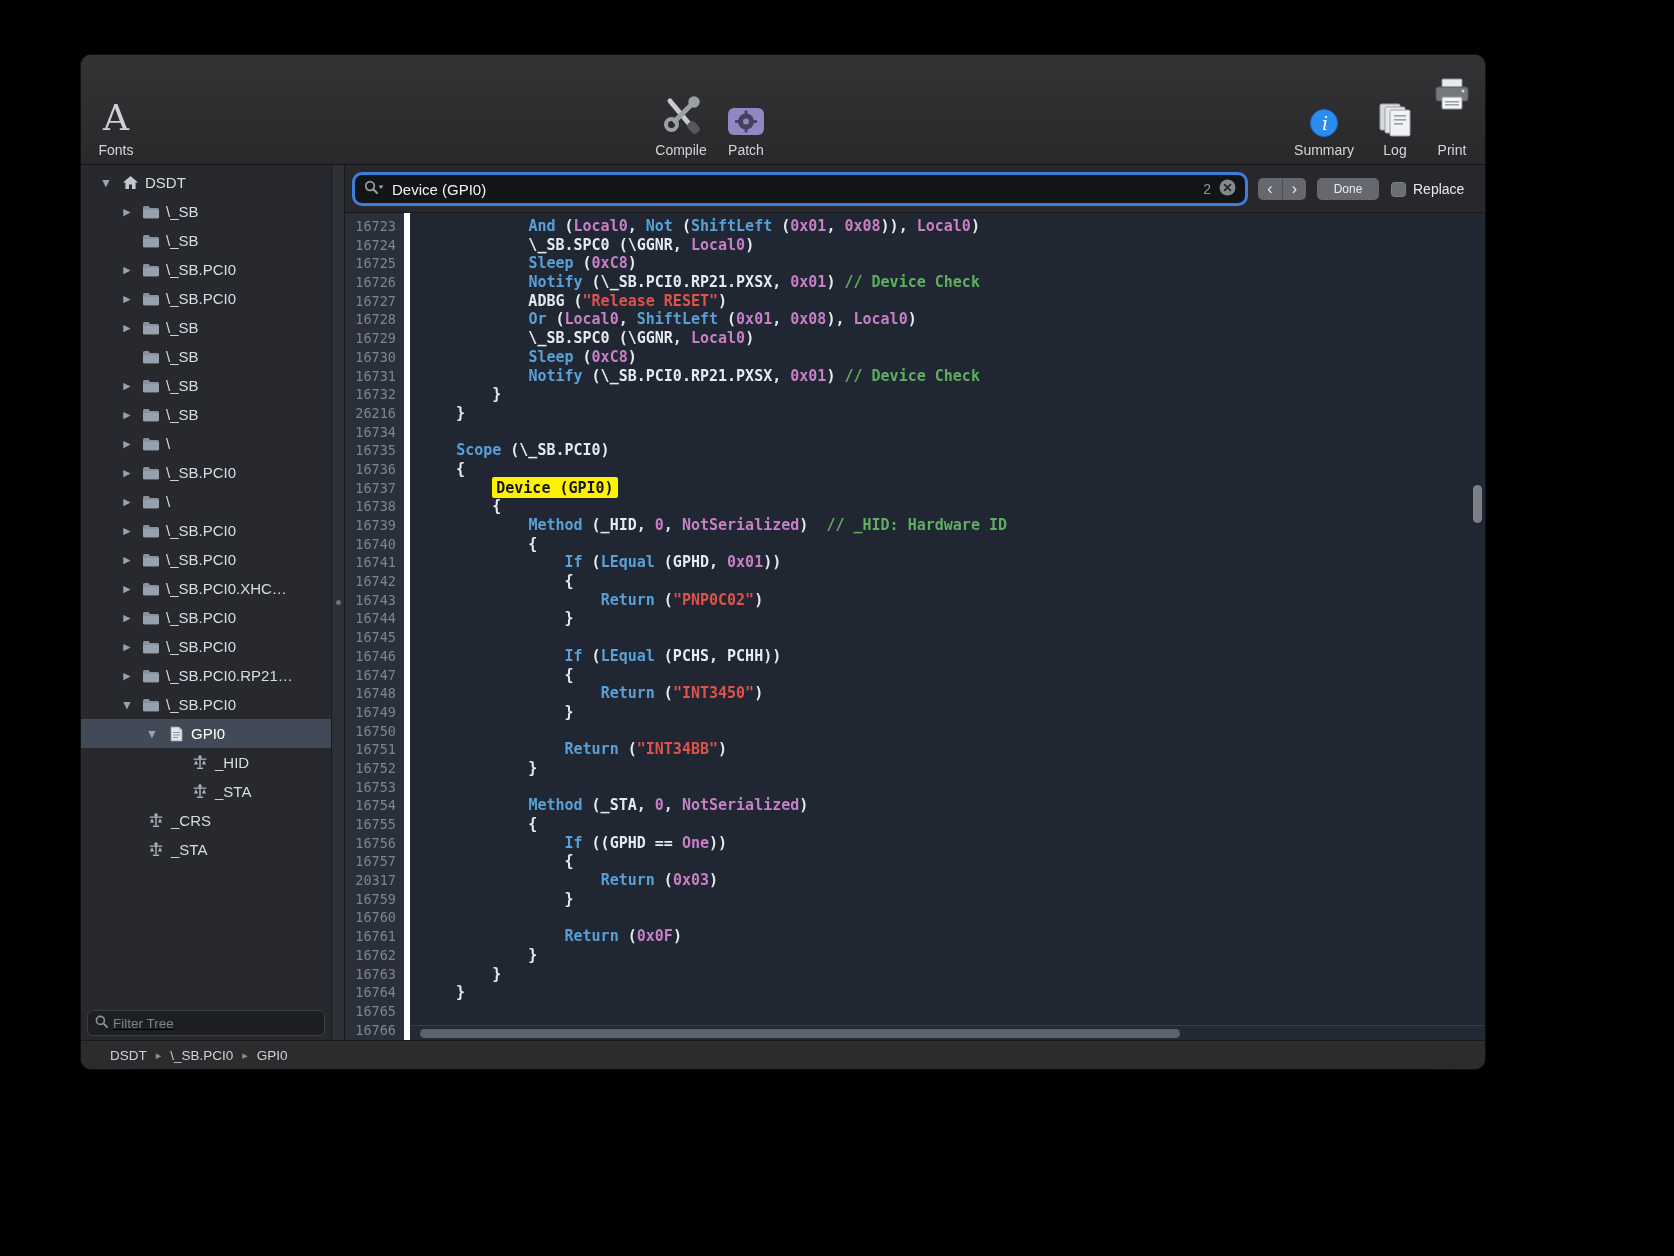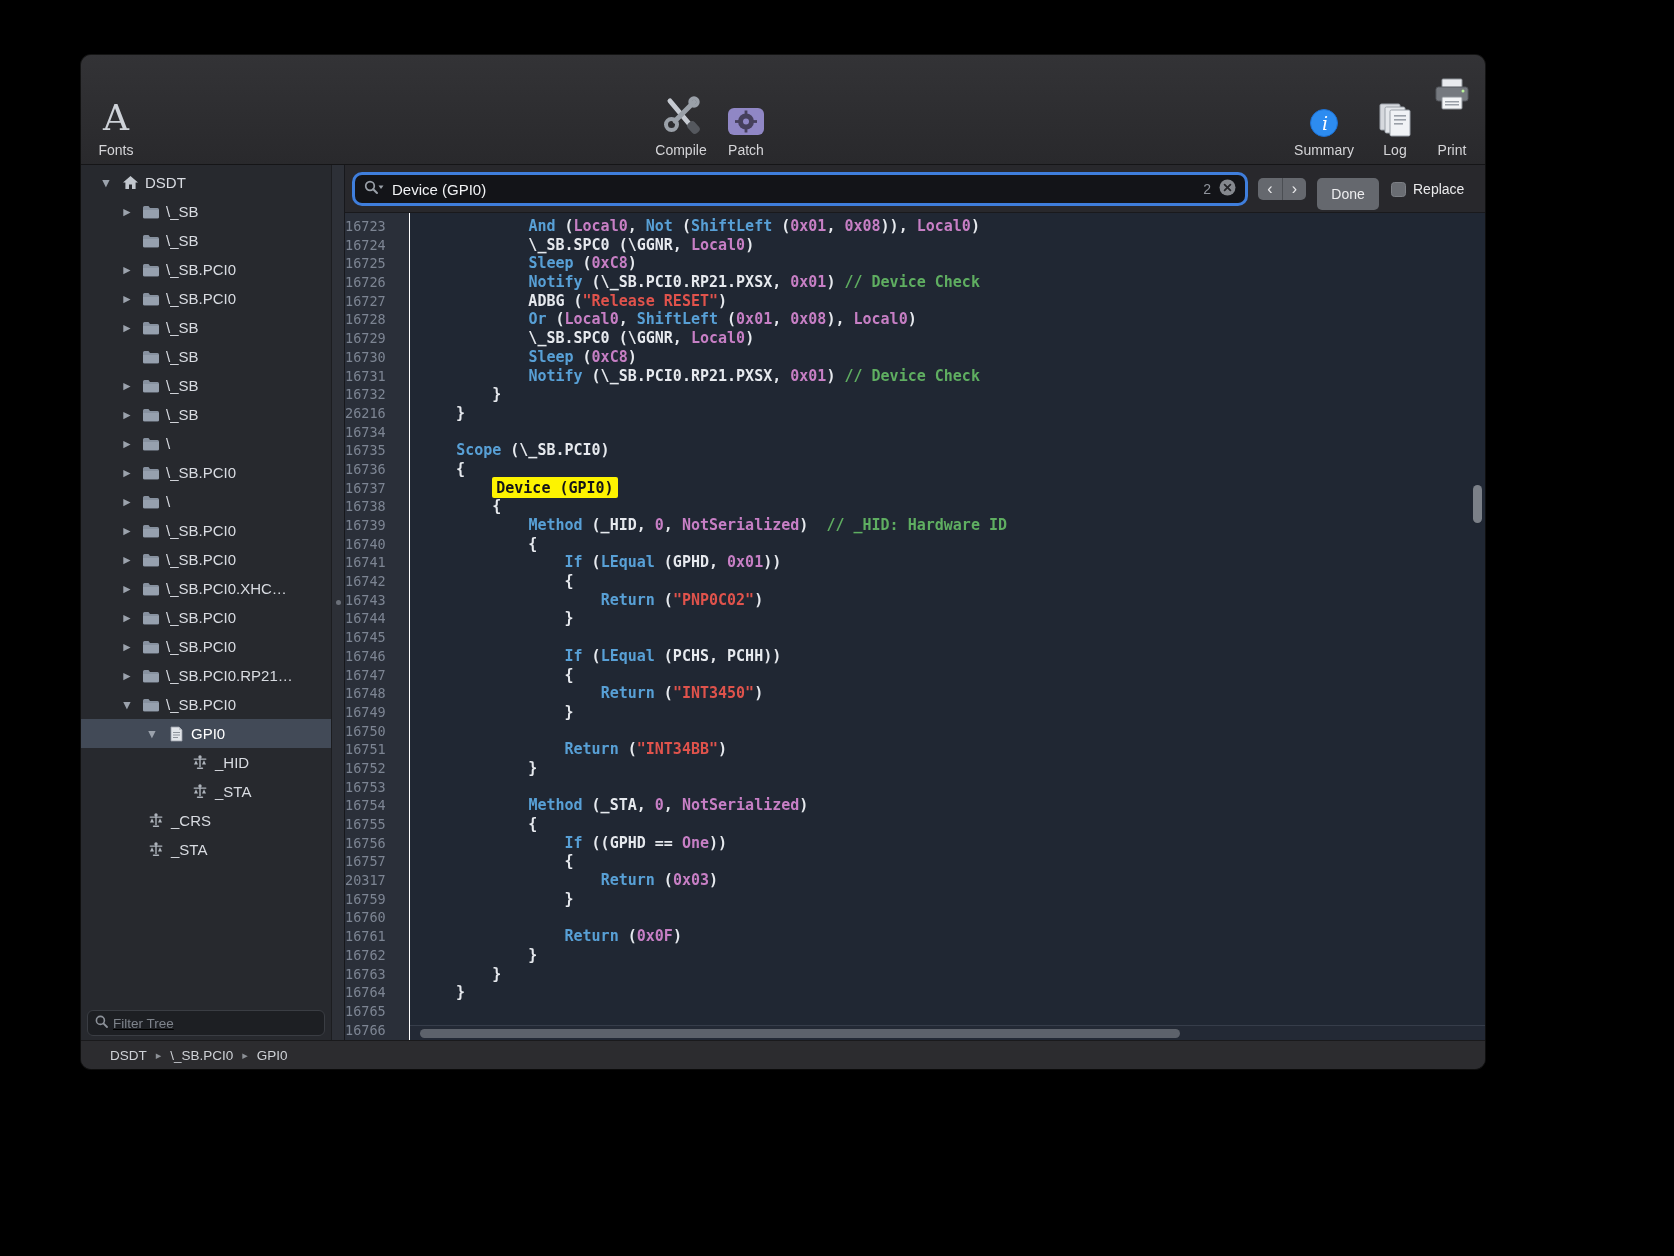--- a/index.html
+++ b/index.html
@@ -61,30 +61,30 @@
 
   
   .search-row { height:48px; flex:none; position:relative; background:#28282c; border-bottom:1px solid #19191c; }
   .search-field { position:absolute; left:10px; top:10px; width:890px; height:28px; border-radius:7px; background:#131418;
     box-shadow:0 0 0 3px var(--accent,#3f7edc); display:flex; align-items:center; padding:0 9px; }
   .search-field input { flex:1; margin-left:7px; background:transparent; border:none; outline:none; color:#f2f3f5; font-size:15px; font-family:"Liberation Sans", sans-serif; }
   .search-count { color:#8f939b; font-size:14px; margin-right:8px; }
   .nav-group { position:absolute; left:913px; top:13px; height:22px; display:flex; border-radius:5px; overflow:hidden; }
   .nav-btn { width:24px; background:#65686e; color:#e9e9eb; font-size:16px; line-height:20px; display:flex; align-items:center; justify-content:center; cursor:default; }
   .nav-btn + .nav-btn { border-left:1px solid #4b4e53; }
-  .done-btn { position:absolute; left:972px; top:13px; width:62px; height:32px; background:#65686e; border-radius:5px; color:#ededef; font-size:14px; display:flex; align-items:center; justify-content:center; cursor:default; }
+  .done-btn { position:absolute; left:972px; top:13px; width:62px; height:22px; background:#65686e; border-radius:5px; color:#ededef; font-size:12px; display:flex; align-items:center; justify-content:center; cursor:default; }
   .replace-wrap { position:absolute; left:1046px; top:13px; height:22px; display:flex; align-items:center; gap:7px; }
   .checkbox { width:15px; height:15px; border-radius:3.5px; background:#6a6d73; border:1px solid #808archive; border:1px solid #7d8086; }
   .replace-label { color:#eaeaec; font-size:14px; }
 
   
   .editor { flex:1; position:relative; background:#202733; overflow:hidden;
     font-family:"DejaVu Sans Mono", monospace; }
-  .gutter { position:absolute; left:0; top:0; bottom:0; width:65px; background:#2a2f39; border-right:1px solid #ffffff;
-    padding:4px 8px 0 0; color:#7d8593; font-size:13.5px; line-height:18.7px; }
+  .gutter { position:absolute; left:0; top:0; bottom:0; width:65px; background:#2a2f39; border-right:6px solid #ffffff;
+    padding:4px 8px 0 0; text-align:right; color:#7d8593; font-size:13.5px; line-height:18.7px; }
   .ln { height:18.7px; }
   .code { position:absolute; left:66px; top:0; right:0; bottom:0; padding:4px 0 0 9px; font-size:15px; line-height:18.7px; color:#e6e9ee; white-space:pre;font-weight:bold; }
   .cl { height:18.7px; }
   .tok-p { color:#e6e9ee; }
   .tok-k { color:var(--kw,#58a0d6); }
   .tok-n { color:var(--num,#c77fc5); }
   .tok-s { color:var(--str,#e0534c); }
   .tok-c { color:var(--comment,#5fae61); }
   .tok-h { background:var(--find_highlight,#fdf300); color:#141418; border-radius:2px; padding:1.5px 4px; }
 

